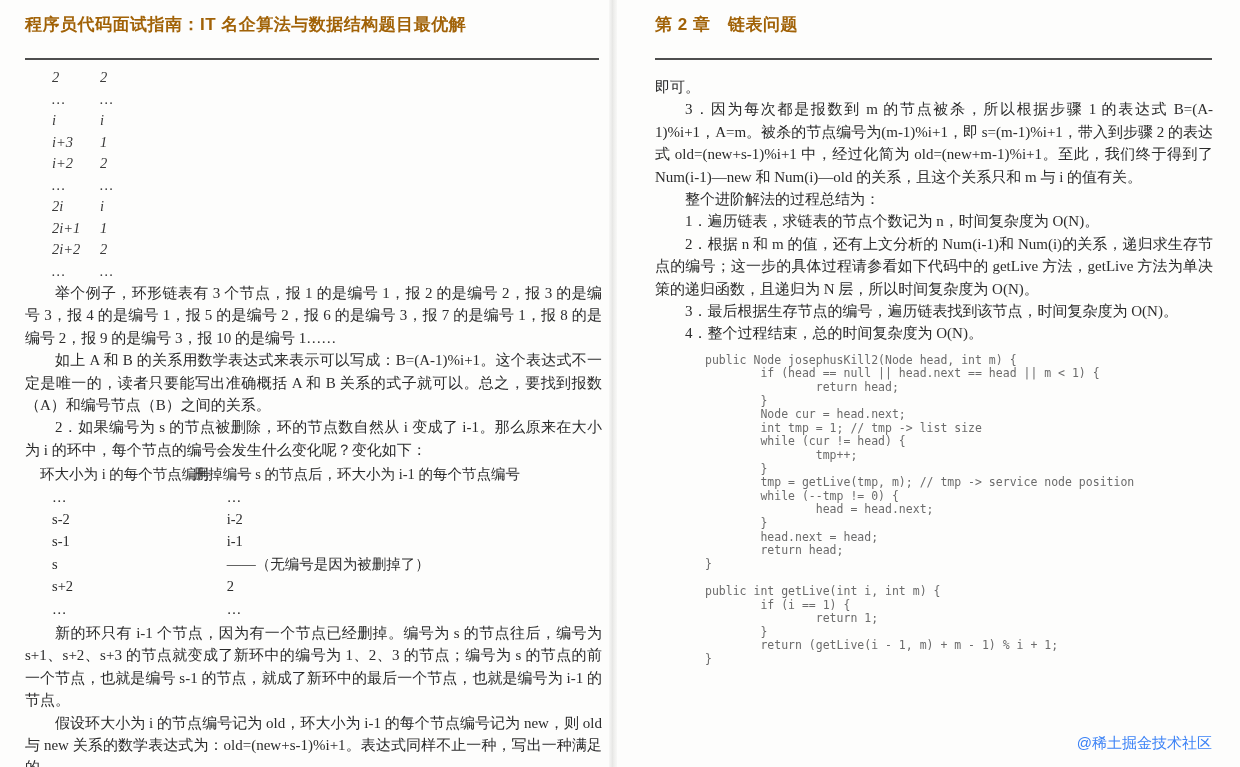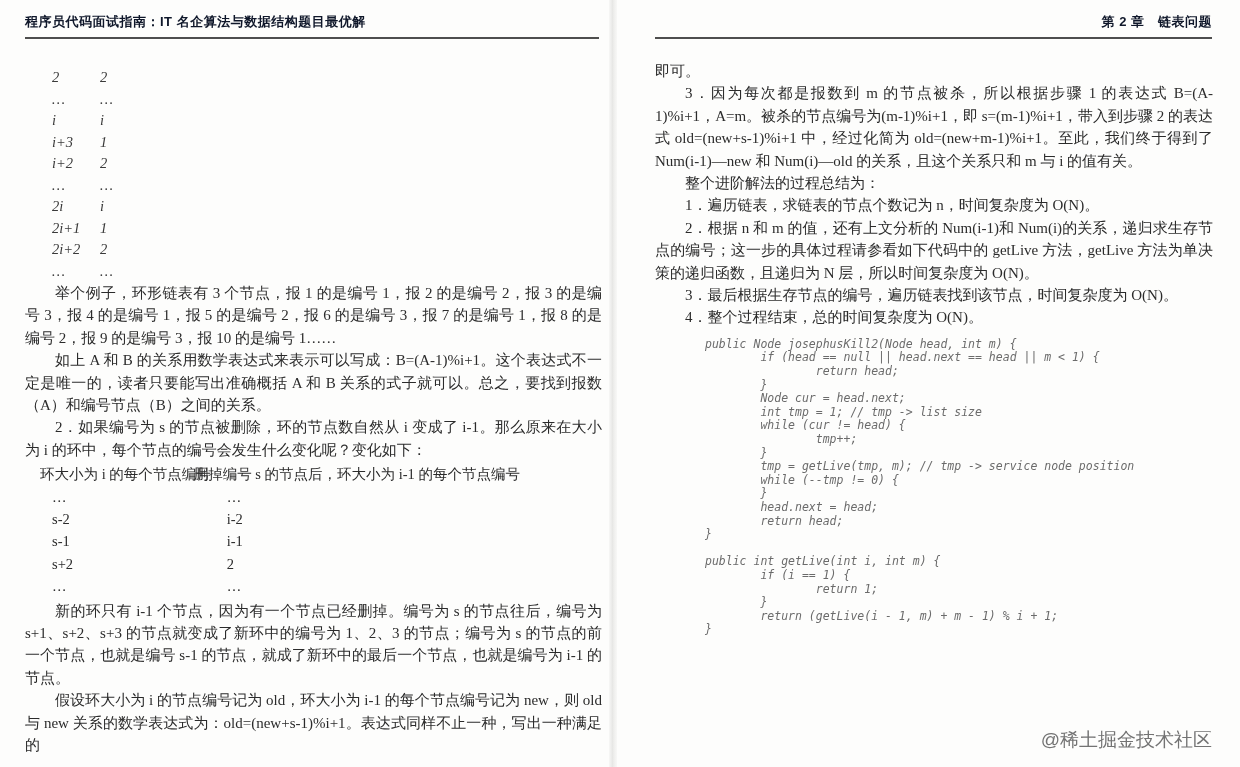--- a/index.html
+++ b/index.html
@@ -6,54 +6,54 @@
   body{width:1240px;height:767px;background:#fbfbfa;overflow:hidden;
        font-family:"Liberation Serif","DejaVu Serif",serif;color:#2b2b2b;}
   .sheet{position:relative;width:1240px;height:767px;background:#fdfdfc;}
 
   
   .divider{position:absolute;left:609px;top:0;width:8px;height:767px;
            background:linear-gradient(90deg,#f7f7f6,#e7e7e5 45%,#eeeeec 60%,#f8f8f7);}
 
   
   .running-head{position:absolute;top:13px;font-family:"Liberation Sans","DejaVu Sans",sans-serif;
-                font-weight:bold;font-size:13px;color:#0f172a;letter-spacing:.5px;
-                border-bottom:2px solid #4e4e4e;padding-bottom:6px;}
+                font-weight:bold;font-size:17px;color:#a16207;letter-spacing:.5px;
+                border-bottom:2px solid #4e4e4e;padding-bottom:22px;}
   .rh-left{left:25px;width:574px;text-align:left;}
-  .rh-right{left:655px;width:557px;text-align:right;}
+  .rh-right{left:655px;width:557px;text-align:left;}
 
   
   .count-table{position:absolute;left:52px;top:67px;font-size:14.5px;color:#3a3a3a;}
   .count-row{display:flex;height:21.5px;line-height:21.5px;}
   .count-row .c1{width:48px;font-style:italic;}
   .count-row .c2{font-style:italic;}
 
   
   .body-text{font-size:15px;line-height:22.4px;text-align:justify;color:#2b2b2b;}
   .left-body{position:absolute;left:25px;top:282px;width:577px;}
-  .right-body{position:absolute;left:655px;top:60px;width:558px;}
+  .right-body{position:absolute;left:655px;top:76px;width:558px;}
   .para{margin:0;}
   .para.indent{text-indent:2em;font-family:Liberation Serif, serif;}
 
   
   .map-table{margin:2px 0 2px;font-size:14.5px;text-align:left;}
   .map-head{height:22.4px;line-height:22.4px;white-space:nowrap;}
   .map-head .mh1{display:inline-block;margin-left:15px;width:150px;}
   .map-head .mh2{display:inline-block;}
   .map-row{height:22.4px;line-height:22.4px;white-space:nowrap;}
   .map-row .m1{display:inline-block;margin-left:27px;width:171px;}
   .map-row .m2{display:inline-block;}
 
   
   .code{margin:9px 0 0 50px;font-family:"DejaVu Sans Mono","Liberation Mono",monospace;
         font-size:11.5px;line-height:13.6px;color:#6b6b6b;text-align:left;}
-  .code-line{white-space:pre;min-height:13.6px;font-style:italic;}
-
-  
-  .watermark{position:absolute;right:28px;bottom:14px;font-size:19px;color:#737373;
+  .code-line{white-space:pre;min-height:13.6px;}
+
+  
+  .watermark{position:absolute;right:28px;bottom:14px;font-size:15px;color:#3b82f6;
              font-family:"Liberation Sans","DejaVu Sans",sans-serif;font-weight:500;}
 </style>
 </head>
 <body>
 
 <div class="sheet">
 
   <div class="page page-left">
     <div class="running-head rh-left">
       <span>程序员代码面试指南：IT 名企算法与数据结构题目最优解</span>
@@ -119,20 +119,24 @@
             <span class="m1">…</span>
             <span class="m2">…</span>
           </div>
             <div class="map-row">
             <span class="m1">s-2</span>
             <span class="m2">i-2</span>
           </div>
             <div class="map-row">
             <span class="m1">s-1</span>
             <span class="m2">i-1</span>
+          </div>
+            <div class="map-row">
+            <span class="m1">s</span>
+            <span class="m2">——（无编号是因为被删掉了）</span>
           </div>
             <div class="map-row">
             <span class="m1">s+2</span>
             <span class="m2">2</span>
           </div>
             <div class="map-row">
             <span class="m1">…</span>
             <span class="m2">…</span>
           </div>
           </div>
@@ -168,20 +172,21 @@
           <div class="code-line">        if (head == null || head.next == head || m &lt; 1) {</div>
           <div class="code-line">                return head;</div>
           <div class="code-line">        }</div>
           <div class="code-line">        Node cur = head.next;</div>
           <div class="code-line">        int tmp = 1; // tmp -&gt; list size</div>
           <div class="code-line">        while (cur != head) {</div>
           <div class="code-line">                tmp++;</div>
           <div class="code-line">        }</div>
           <div class="code-line">        tmp = getLive(tmp, m); // tmp -&gt; service node position</div>
           <div class="code-line">        while (--tmp != 0) {</div>
+          <div class="code-line">                head = head.next;</div>
           <div class="code-line">        }</div>
           <div class="code-line">        head.next = head;</div>
           <div class="code-line">        return head;</div>
           <div class="code-line">}</div>
           <div class="code-line"></div>
           <div class="code-line">public int getLive(int i, int m) {</div>
           <div class="code-line">        if (i == 1) {</div>
           <div class="code-line">                return 1;</div>
           <div class="code-line">        }</div>
           <div class="code-line">        return (getLive(i - 1, m) + m - 1) % i + 1;</div>

